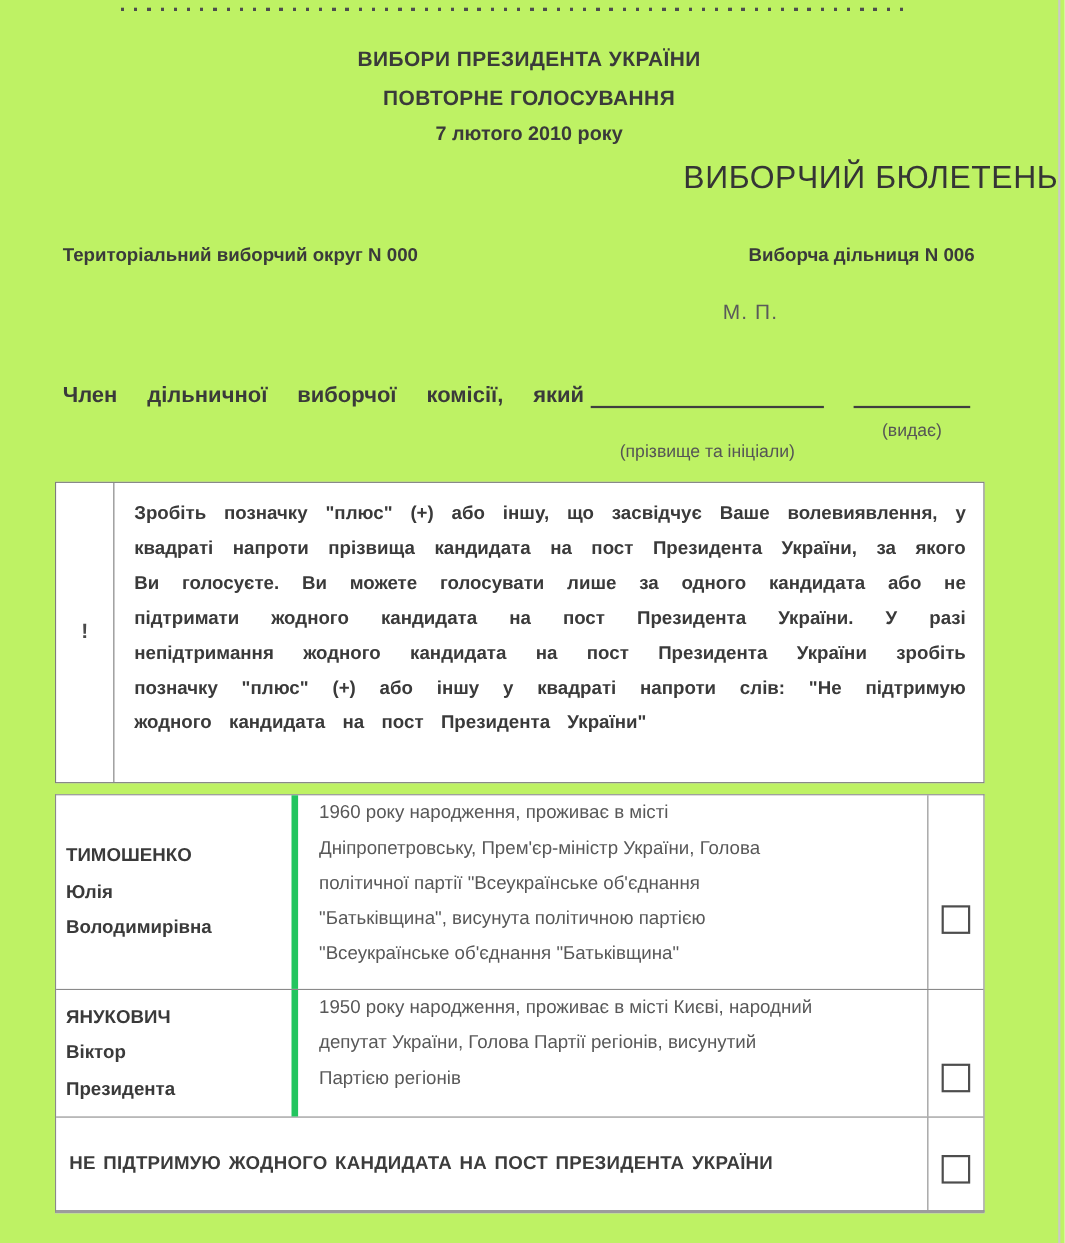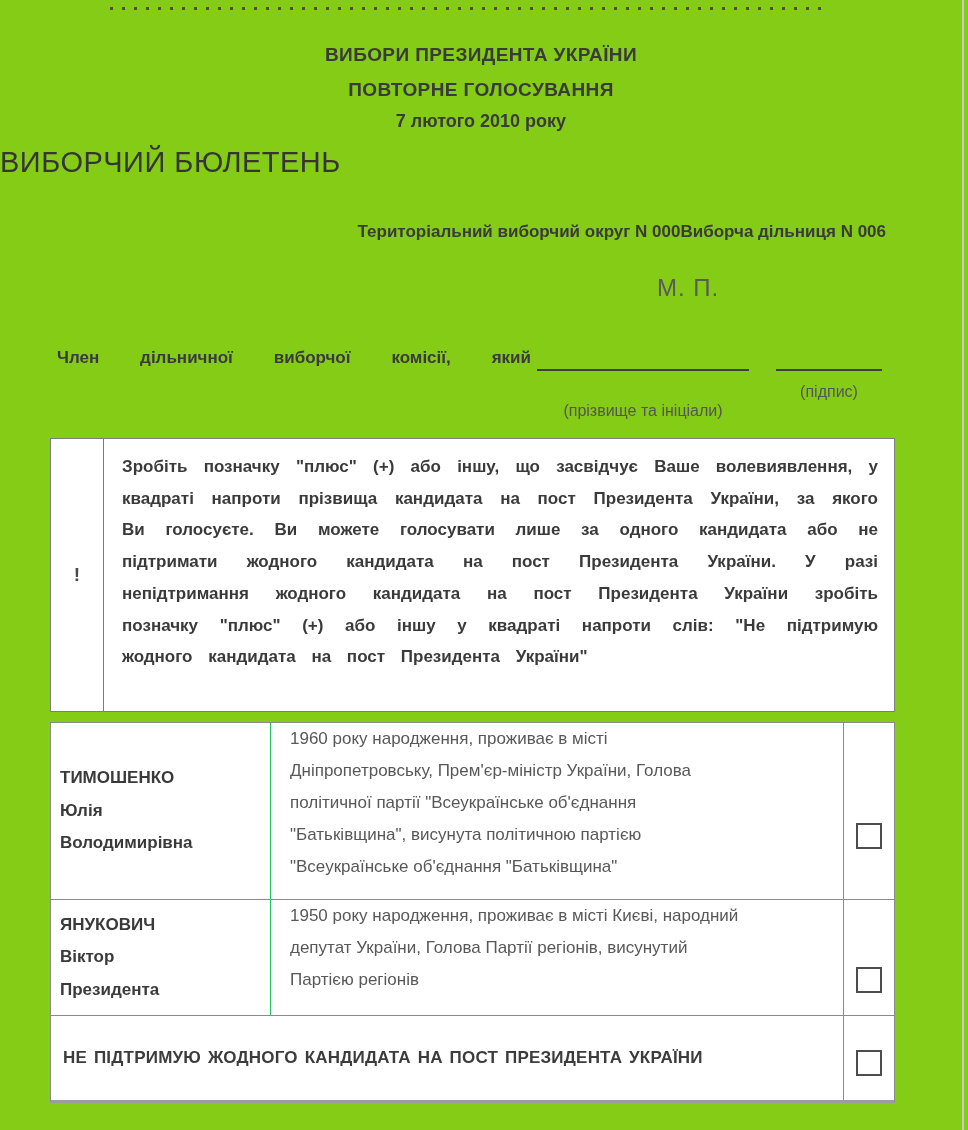--- a/index.html
+++ b/index.html
@@ -1,44 +1,44 @@
 <!DOCTYPE html>
 <html><head>
 <meta charset="utf-8">
 <style>
   * { margin:0; padding:0; box-sizing:border-box; }
   html,body { background:#ffffff; }
   body { font-family:"Liberation Sans","DejaVu Sans",sans-serif; }
   .page {
     position:relative; width:968px; height:1130px; margin:0 auto;
-    background:#84cc16; color:#3d3d3d; overflow:hidden;
+    background:#bef264; color:#3d3d3d; overflow:hidden;
   }
   
   .dotted-line {
     position:absolute; left:110px; top:7px; width:716px; height:3px;
     background-image:repeating-linear-gradient(to right,#4d4d4d 0 3px,transparent 3px 12px);
   }
   
   .edge-line {
     position:absolute; left:962px; top:0; width:2px; height:1130px; background:#c9c9c9;
   }
   
   .hdr { position:absolute; left:0; width:962px; text-align:center; font-weight:bold; color:#3a3a3a; }
   .hdr-1 { top:44px;  font-size:19px; letter-spacing:.4px; }
   .hdr-2 { top:79px;  font-size:19px; letter-spacing:.4px; }
   .hdr-3 { top:111px; font-size:18px; }
-  .ballot-title { position:absolute; left:0; top:146px; width:962px; text-align:left;
+  .ballot-title { position:absolute; left:0; top:146px; width:962px; text-align:right;
     font-size:29px; font-weight:normal; color:#353535; letter-spacing:.5px; }
   
   .meta-row { position:absolute; left:57px; top:222px; width:829px;
-    display:flex; justify-content:flex-end; font-weight:bold; font-size:17px; color:#3a3a3a; }
-  .stamp { position:absolute; left:657px; top:274px; font-size:24px; color:#5a5a5a; letter-spacing:1px; }
+    display:flex; justify-content:space-between; font-weight:bold; font-size:17px; color:#3a3a3a; }
+  .stamp { position:absolute; left:657px; top:274px; font-size:19px; color:#5a5a5a; letter-spacing:1px; }
   
   .issuer-1 { position:absolute; left:57px; top:348px; width:474px;
-    font-weight:bold; font-size:17px; color:#3a3a3a;
+    font-weight:bold; font-size:20px; color:#3a3a3a;
     text-align:justify; text-align-last:justify; }
   .issuer-2 { position:absolute; left:57px; top:382px; font-weight:bold; font-size:17px; color:#3a3a3a; }
   .blank { position:absolute; top:369px; border-bottom:2px solid #3f3f3f; height:1px; }
   .blank-name { left:537px; width:212px; }
   .blank-sign { left:776px; width:106px; }
   .caption { position:absolute; top:383px; text-align:center; font-size:16px; color:#555; }
   .caption-name { left:531px; width:224px;margin-top:19px; }
   .caption-sign { left:770px; width:118px; }
   
   .instruction-box {
@@ -52,21 +52,21 @@
     font-size:17px; font-weight:bold; color:#3a3a3a;
     line-height:31.7px; text-align:justify; word-spacing:11px; }
   
   .cand-table {
     position:absolute; left:50px; top:722px; width:845px;
     border:1px solid #8a8a8a; border-bottom:3px solid #9c9c9c; background:#fff;
   }
   .c-row { display:flex; border-bottom:1px solid #8a8a8a; }
   .c-row:last-child { border-bottom:none; }
   .row-1 { height:177px; } .row-2 { height:116px; } .row-3 { height:84px;text-align:center; }
-  .name-cell { width:220px; border-right:1px solid #22c55e; padding:0 8px 0 9px;
+  .name-cell { width:220px; border-right:6px solid #22c55e; padding:0 8px 0 9px;
     display:flex; flex-direction:column; justify-content:center;
     font-weight:bold; font-size:17px; color:#3a3a3a; line-height:32.5px; }
   .desc-cell { flex:1; padding:0 20px 0 19px;
     display:flex; flex-direction:column; 
     font-size:17px; color:#585858; line-height:32px; }
   .desc-inner { max-width:462px; }
   .check-cell { width:51px; border-left:1px solid #8a8a8a; position:relative; }
   .checkbox { position:absolute; left:12px; width:26px; height:26px;
     border:2px solid #4d4d4d; background:#fff; }
   .cb-1 { top:100px; } .cb-2 { top:67px; } .cb-3 { top:34px; }
@@ -90,21 +90,21 @@
   <div class="meta-row">
     <span>Територіальний виборчий округ N 000</span>
     <span>Виборча дільниця N 006</span>
   </div>
   <div class="stamp">М. П.</div>
 
   <div class="issuer-1">Член дільничної виборчої комісії, який</div>
   <div class="blank blank-name"></div>
   <div class="blank blank-sign"></div>
   <div class="caption caption-name">(прізвище та ініціали)</div>
-  <div class="caption caption-sign">(підпис)</div>
+  <div class="caption caption-sign">(видає)</div>
 
   <div class="instruction-box">
     <div class="excl-cell">!</div>
     <div class="inst-text">Зробіть позначку "плюс" (+) або іншу, що засвідчує Ваше волевиявлення, у квадраті напроти прізвища кандидата на пост Президента України, за якого Ви голосуєте. Ви можете голосувати лише за одного кандидата або не підтримати жодного кандидата на пост Президента України. У разі непідтримання жодного кандидата на пост Президента України зробіть позначку "плюс" (+) або іншу у квадраті напроти слів: "Не підтримую жодного кандидата на пост Президента України"</div>
   </div>
 
   <div class="cand-table">
 
     <div class="c-row row-1">
       <div class="name-cell">

